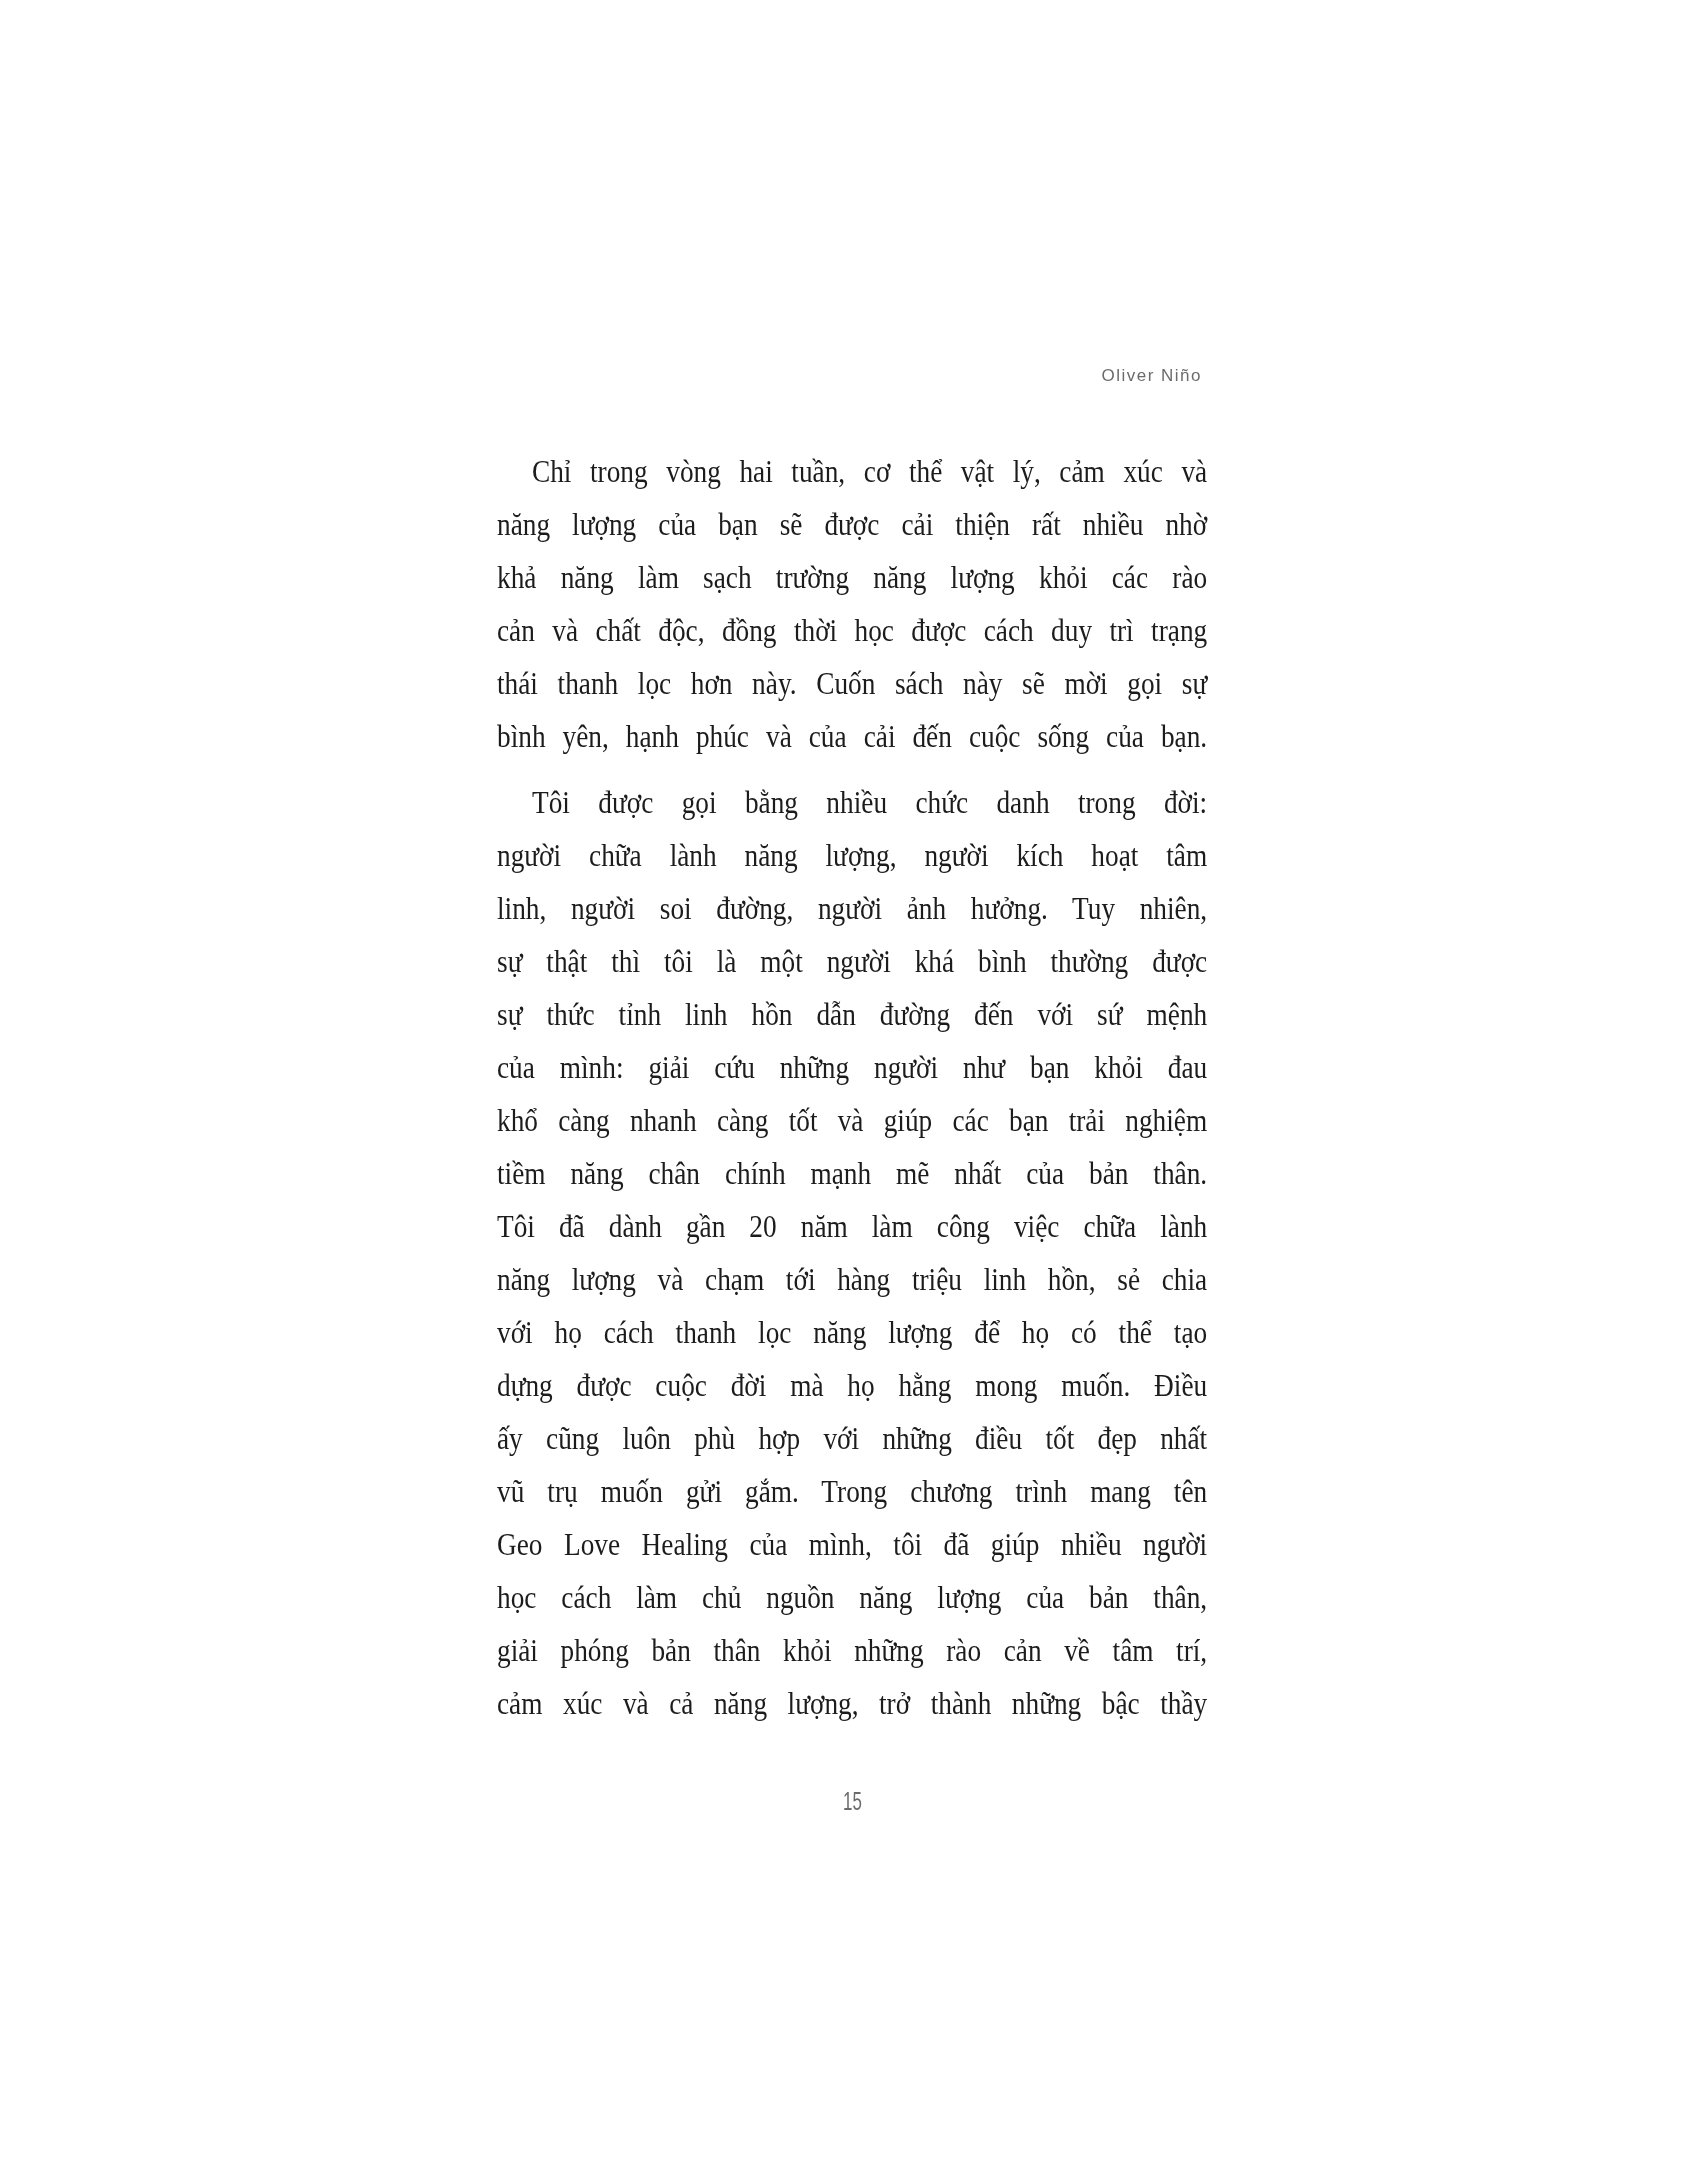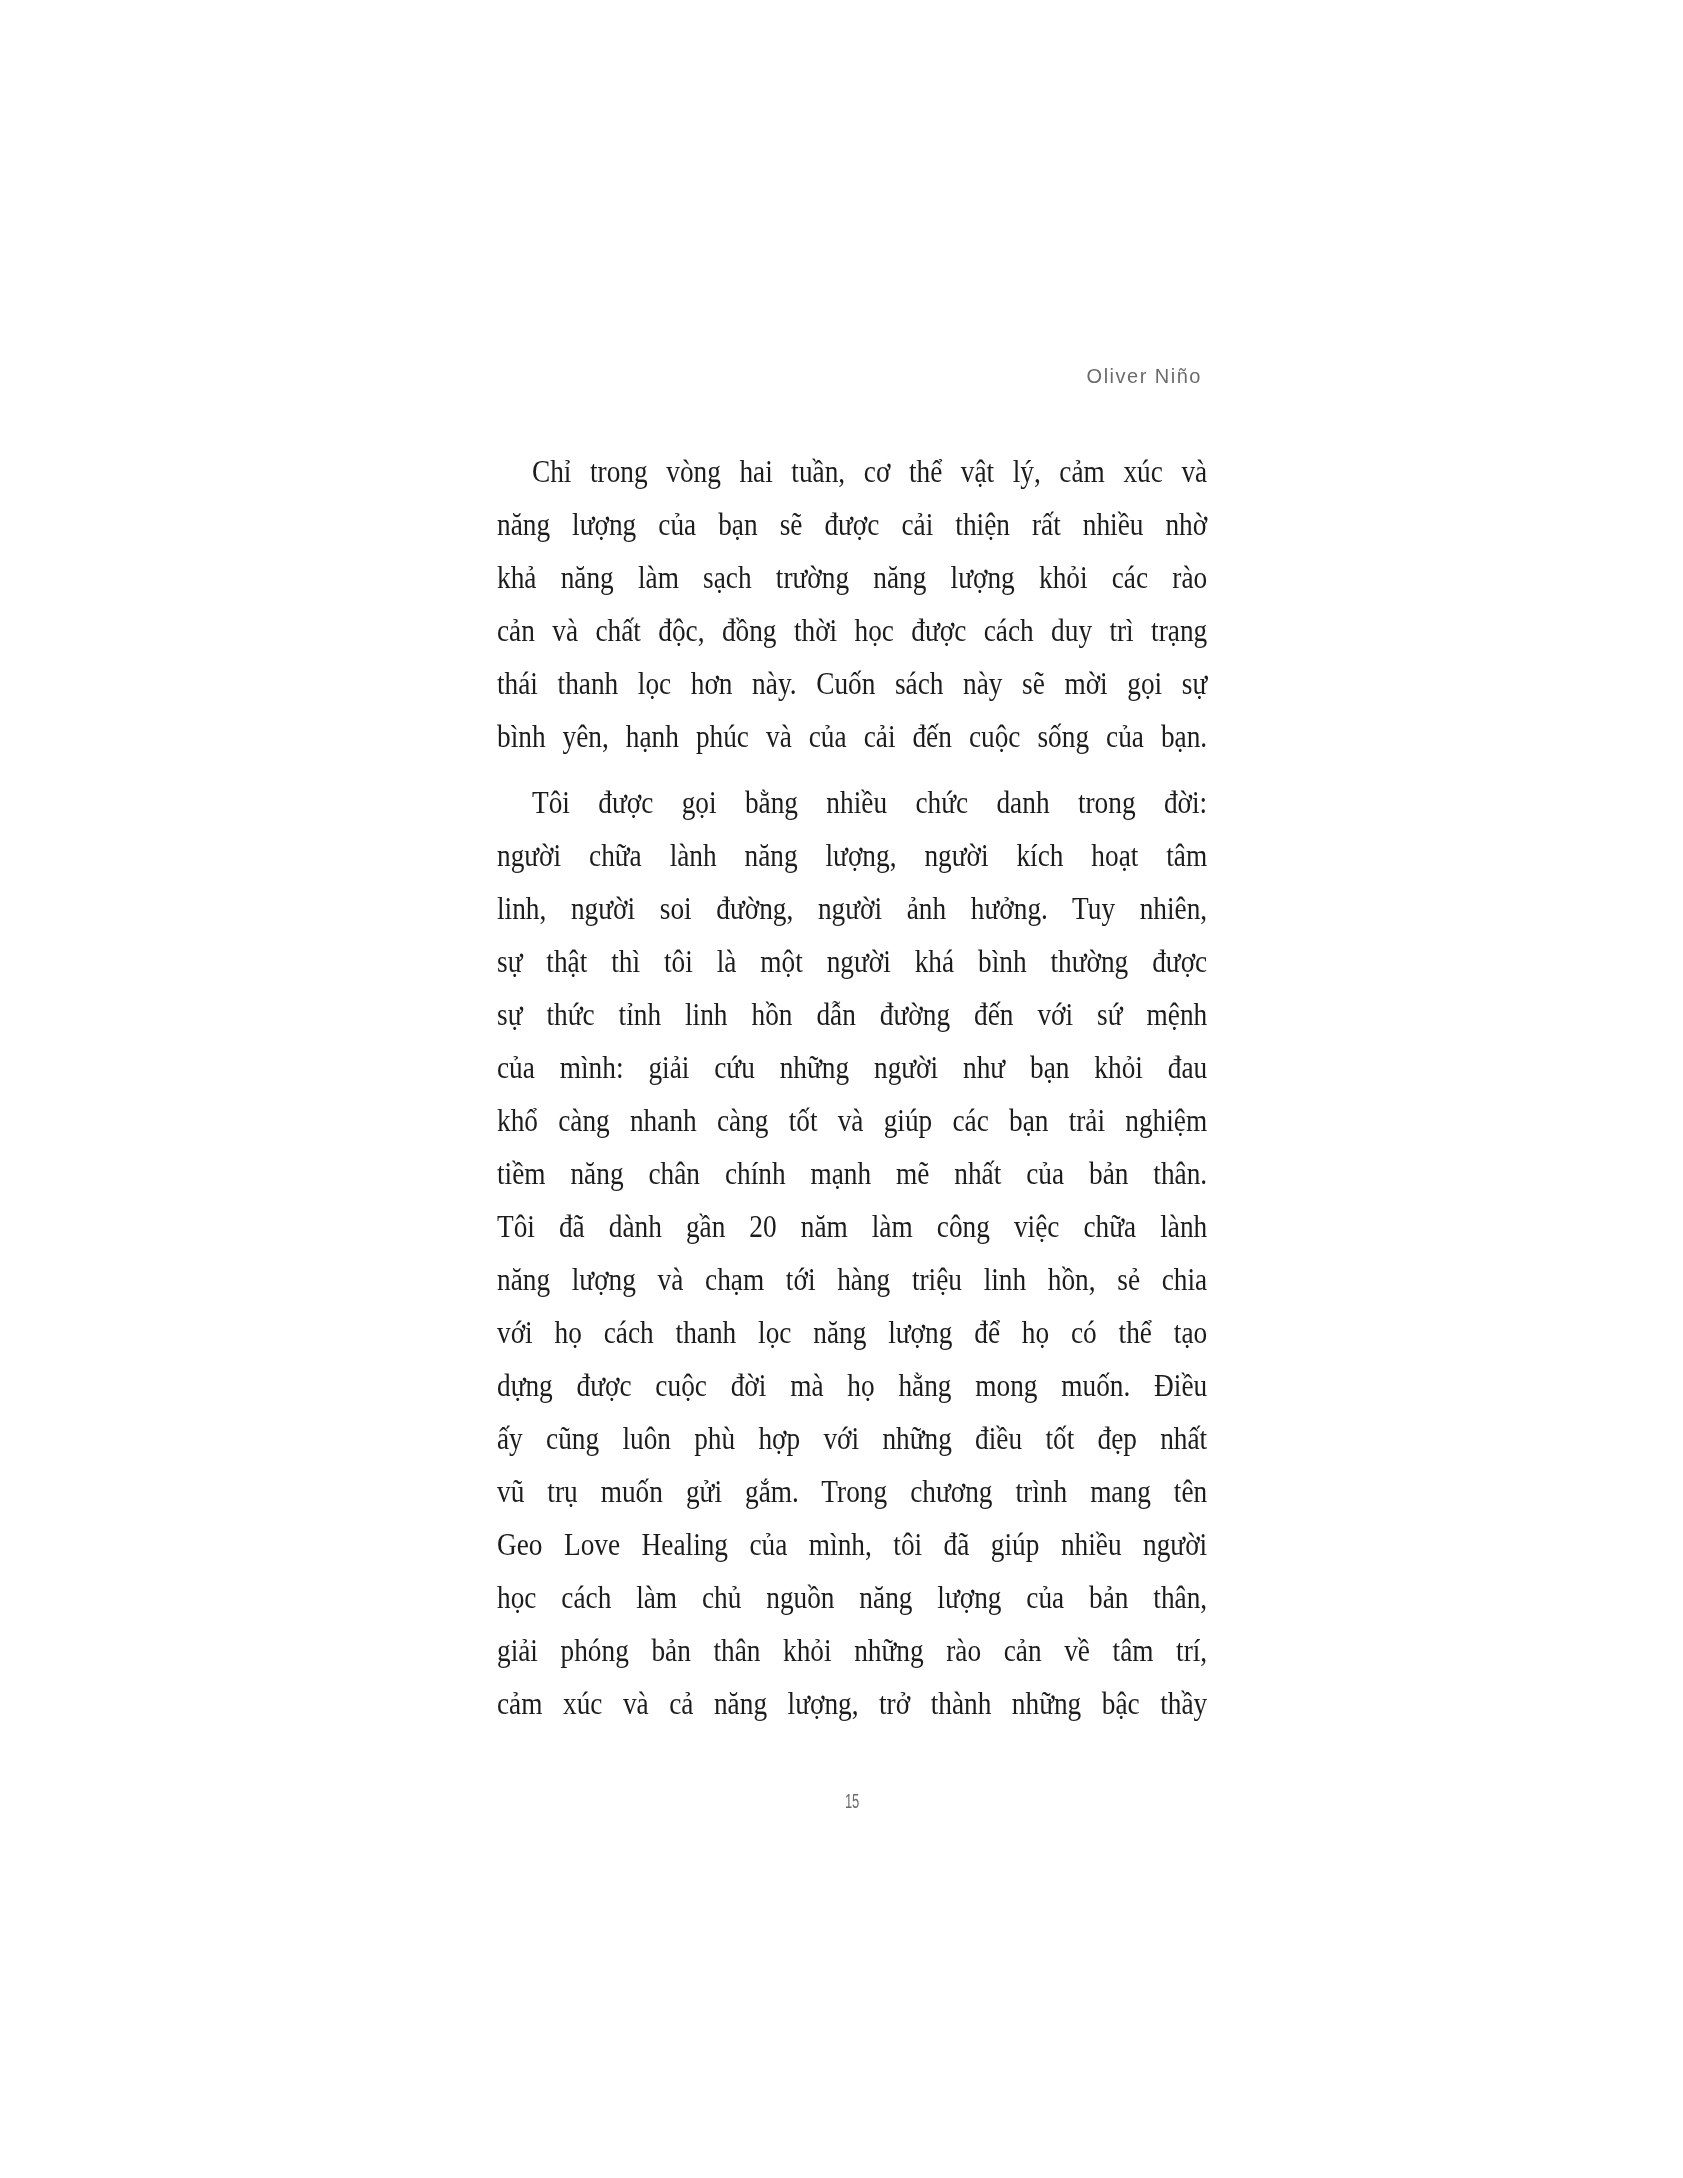--- a/index.html
+++ b/index.html
@@ -15,21 +15,21 @@
     overflow: hidden;
     font-family: "Liberation Serif", "DejaVu Serif", serif;
   }
   .running-header {
     position: absolute;
     top: 363px;
     left: 497px;
     width: 705px;
     text-align: right;
     font-family: "Liberation Sans", "DejaVu Sans", sans-serif;
-    font-size: 20px;
+    font-size: 17px;
     line-height: 26px;
     letter-spacing: 1.5px;
     color: #6b6b6b;
   }
   .body-text {
     position: absolute;
     left: 497px;
     top: 445px;
     width: 832px;
     transform: scaleX(0.8536);
@@ -51,21 +51,21 @@
   .line.indent {
     text-indent: 41px;
   }
   .page-number {
     position: absolute;
     left: 497px;
     top: 1788px;
     width: 710px;
     text-align: center;
     font-family: "Liberation Sans", "DejaVu Sans", sans-serif;
-    font-size: 20px;
+    font-size: 26px;
     line-height: 26px;
     color: #6b6b6b;
   }
   .page-number .squeeze {
     display: inline-block;
     transform: scaleX(0.65);
     transform-origin: center;
   }
 </style>
 </head>

